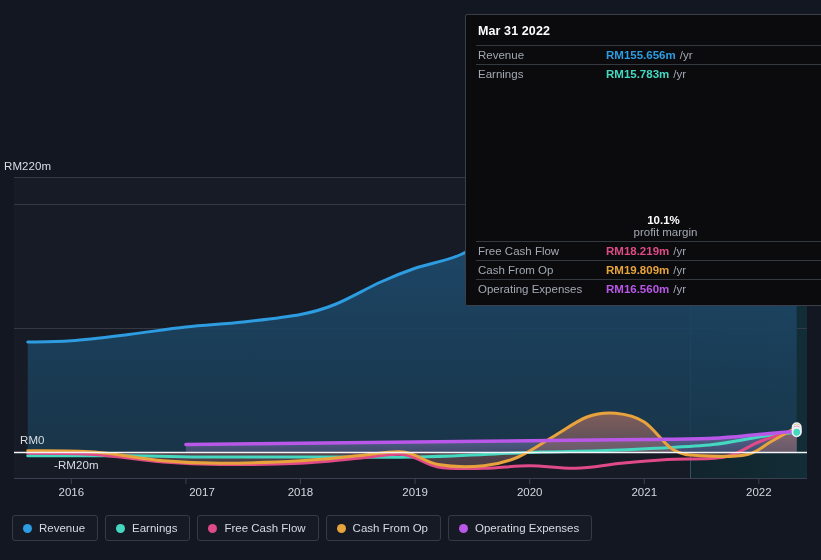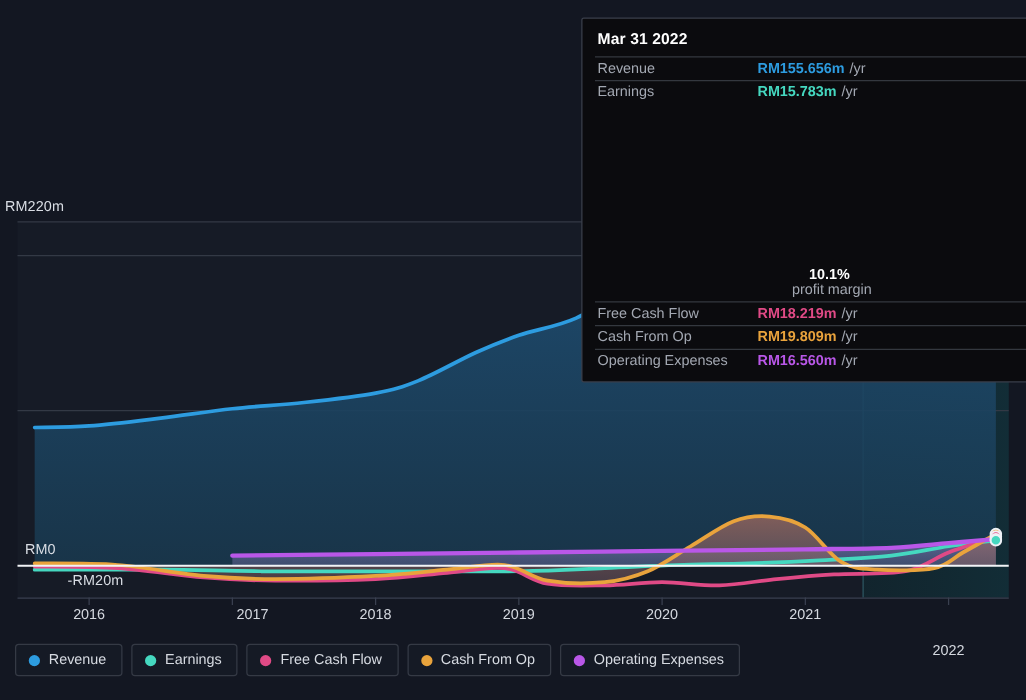--- a/index.html
+++ b/index.html
@@ -203,21 +203,21 @@
   <div class="axis-label" id="label-zero">RM0</div>
   <div class="axis-label" id="label-neg">-RM20m</div>
 
   <div id="x-labels">
       <div class="x-tick" style="left: 71.2977px;">2016</div>
       <div class="x-tick" style="left: 202px;">2017</div>
       <div class="x-tick" style="left: 300.488px;">2018</div>
       <div class="x-tick" style="left: 415.084px;">2019</div>
       <div class="x-tick" style="left: 529.679px;">2020</div>
       <div class="x-tick" style="left: 644.275px;">2021</div>
-      <div class="x-tick" style="left: 758.87px; margin-top: 29px;">2022</div>
+      <div class="x-tick" style="left: 758.87px;">2022</div>
     </div>
 
   <div id="tooltip">
     <div id="tooltip-date">Mar 31 2022</div>
     <div id="tooltip-rows">
         <div class="tt-row">
           <span class="tt-name">Revenue</span>
           <span class="tt-val" style="color: rgb(45, 156, 224);">RM155.656m</span>
           <span class="tt-unit">/yr</span>
         </div>

